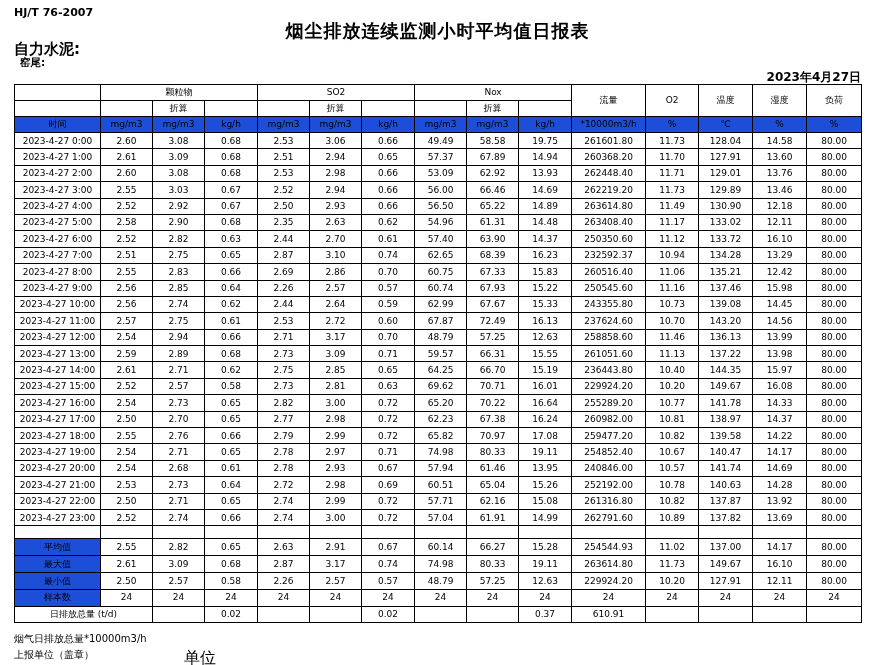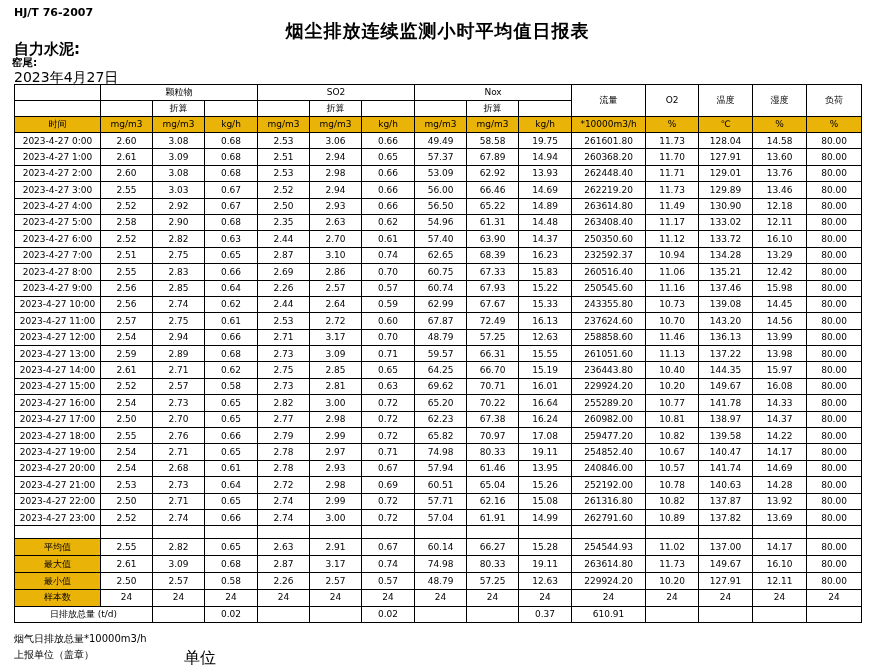--- a/index.html
+++ b/index.html
@@ -4,33 +4,33 @@
 <style>
   html,body{margin:0;padding:0;}
   body{
     width:875px;height:665px;background:#ffffff;color:#000;
     font-family:"DejaVu Sans","Liberation Sans",sans-serif;
     position:relative;overflow:hidden;
   }
   .hdr-std{position:absolute;left:14px;top:6px;font-size:11px;font-weight:bold;text-align:center;}
   .hdr-title{position:absolute;left:0;top:19px;width:875px;text-align:center;font-size:18px;font-weight:bold;letter-spacing:1px;}
   .hdr-company{position:absolute;left:14px;top:40px;font-size:15px;font-weight:bold;}
-  .hdr-loc{position:absolute;left:12px;top:56px;font-size:10.5px;font-weight:bold;}
-  .hdr-date{position:absolute;left:14px;top:69px;width:847px;text-align:left;font-size:14px;}
+  .hdr-loc{position:absolute;left:20px;top:56px;font-size:10.5px;font-weight:bold;}
+  .hdr-date{position:absolute;left:14px;top:69px;width:847px;text-align:right;font-size:12px;font-weight:bold;}
   table.report{
     position:absolute;left:14px;top:84px;width:847px;
     border-collapse:collapse;table-layout:fixed;
   }
   table.report td,table.report th{
     border:1px solid #000;
     font-size:9px;font-weight:normal;text-align:center;vertical-align:middle;
     padding:0;line-height:1.15;white-space:nowrap;overflow:hidden;
   }
   thead td,thead th{height:15px;}
-  .green{background:#eab308;}
+  .green{background:#1d4ed8;}
   tbody.data td{height:15.4px;}
   tr.spacer td{height:12px;}
   tbody.summary td{height:15.8px;}
   td.total-label{text-align:left;padding-left:3px;}
   .ftr-1{position:absolute;left:14px;top:632px;font-size:10px;}
   .ftr-2{position:absolute;left:14px;top:648px;font-size:10px;}
   .ftr-3{position:absolute;left:184px;top:648px;font-size:16px;}
 </style>
 </head>
 <body>

